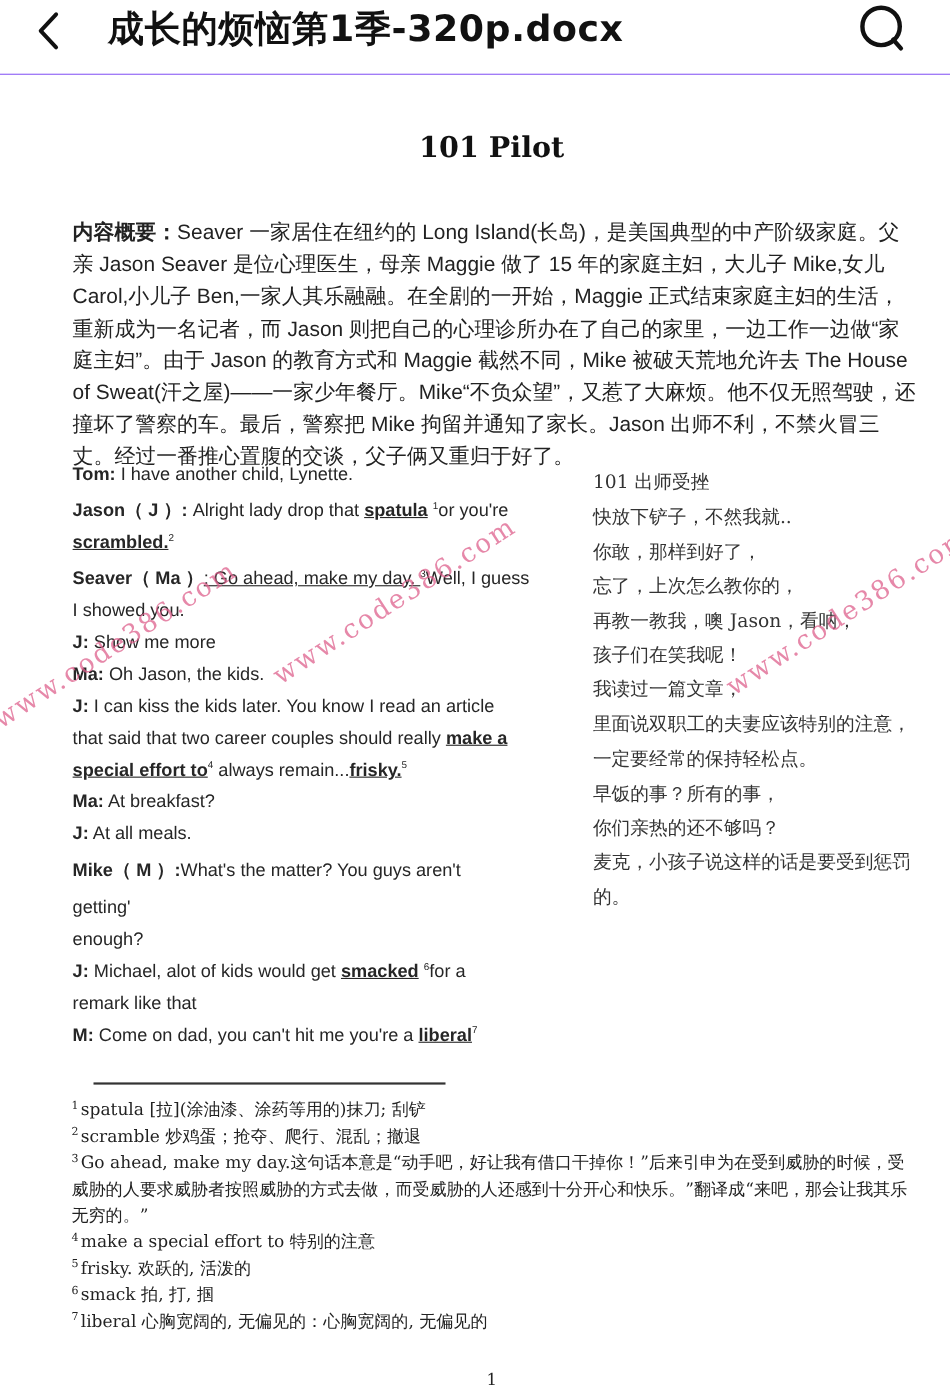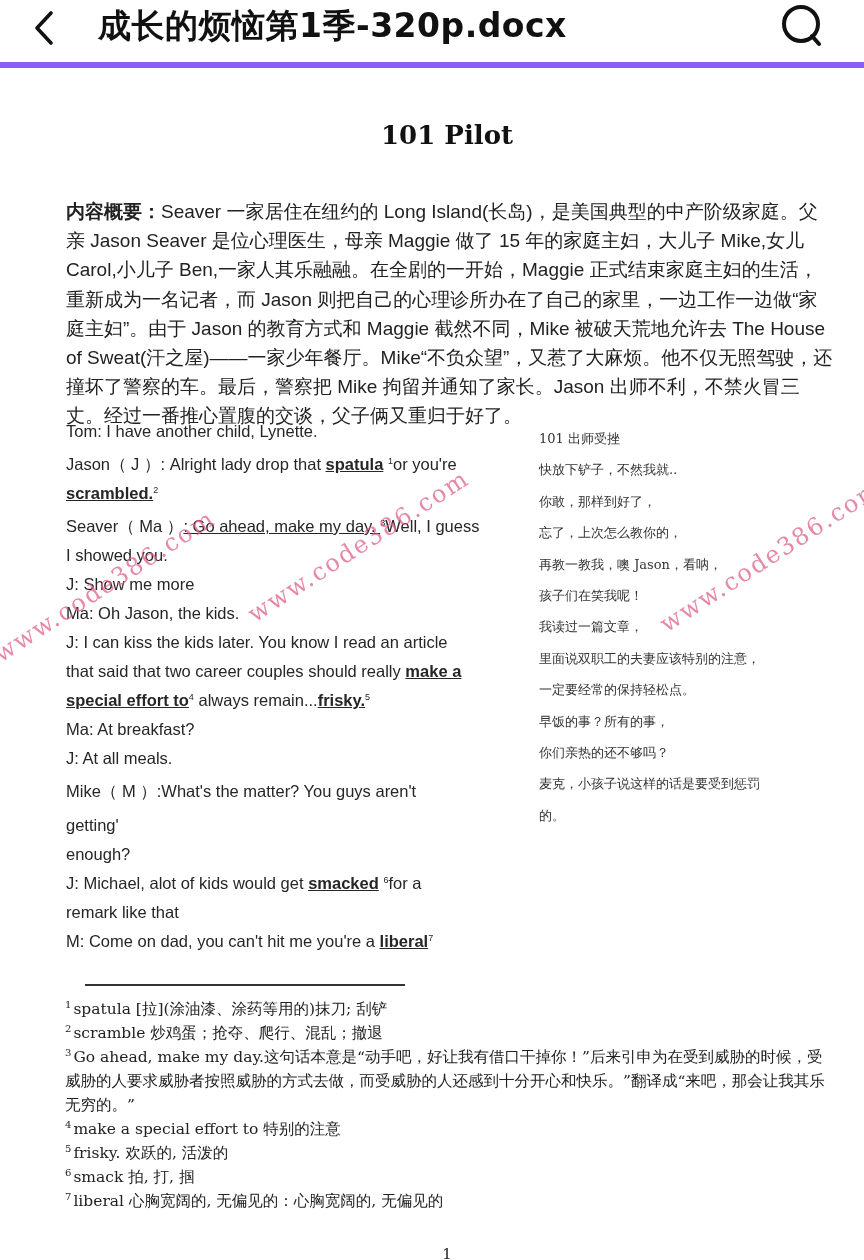--- a/index.html
+++ b/index.html
@@ -1,42 +1,42 @@
 <!DOCTYPE html>
 <html><head>
 <meta charset="utf-8">
 <style>
   * { box-sizing: border-box; margin: 0; padding: 0; }
   html, body { width: 864px; height: 1260px; background: #ffffff; overflow: hidden; }
   body { position: relative; font-family: "Liberation Sans", "DejaVu Sans", sans-serif; color: #1a1a1a; }
 
   
-  .topbar { position: absolute; left: 0; top: 0; width: 864px; height: 68px; background: #ffffff; border-bottom: 6px solid #8b5cf6; }
+  .topbar { position: absolute; left: 0; top: 0; width: 864px; height: 68px; background: #ffffff; border-bottom: 1px solid #8b5cf6; }
   .back-btn { position: absolute; left: 24px; top: 6px; width: 40px; height: 44px; cursor: pointer; }
   .back-btn svg { width: 40px; height: 44px; }
   .doc-title { position: absolute; left: 98px; top: 2px; height: 48px; line-height: 48px; font-size: 33px; font-weight: bold; color: #111111; letter-spacing: 0.5px; white-space: nowrap; font-family: "DejaVu Sans", sans-serif; }
   .search-btn { position: absolute; left: 776px; top: 2px; width: 52px; height: 48px; cursor: pointer; }
   .search-btn svg { width: 52px; height: 48px; }
 
   
   .page { position: absolute; left: 12px; top: 69px; width: 864px; height: 1191px; background: #ffffff; }
   .ep-title { position: absolute; left: 0; top: 51px; width: 870px; text-align: center; font-family: "DejaVu Serif", serif; font-weight: bold; font-size: 26px; color: #111; }
 
   .summary { position: absolute; left: 54px; top: 128px; width: 768px; font-size: 19px; line-height: 29.2px; color: #222; }
   .summary .label { font-weight: bold; }
 
   .dialogue { position: absolute; left: 54px; top: 348px; width: 455px; font-size: 16.5px; color: #262626; }
   .dline { line-height: 29px; }
   .dline.gap { margin-top: 4px; }
-  .spk { font-weight: normal; margin-top: 32px; }
+  .spk { font-weight: bold; margin-top: 32px; }
   .b { font-weight: bold; text-decoration: underline; }
   .u { text-decoration: underline; }
   sup { font-size: 9px; vertical-align: super; line-height: 0; }
 
-  .chinese-col { position: absolute; left: 527px; top: 360px; width: 300px; font-family: "DejaVu Serif", serif; font-size: 13px; color: #333; }
+  .chinese-col { position: absolute; left: 527px; top: 360px; width: 300px; font-family: "DejaVu Serif", serif; font-size: 17px; color: #333; }
   .cline { height: 31.4px; line-height: 20px; }
 
   .fn-rule { position: absolute; left: 73px; top: 915px; width: 320px; height: 1.5px; background: #333; }
   .footnotes { position: absolute; left: 53px; top: 928px; width: 770px; font-family: "DejaVu Serif", "Liberation Serif", serif; font-size: 15.5px; color: #222; }
   .fn { line-height: 24px; }
   .fn sup { font-size: 10px; margin-right: 2px; }
   .page-num { position: absolute; left: 420px; top: 1176px; width: 30px; text-align: center; font-family: "DejaVu Serif", serif; font-size: 15px; color: #222; }
 
   
   .wm { position: absolute; font-family: "DejaVu Serif", serif; font-size: 24px; color: rgba(222, 96, 140, 0.75); letter-spacing: 2px; transform-origin: left bottom; transform: rotate(-33deg); white-space: nowrap; pointer-events: none; }

